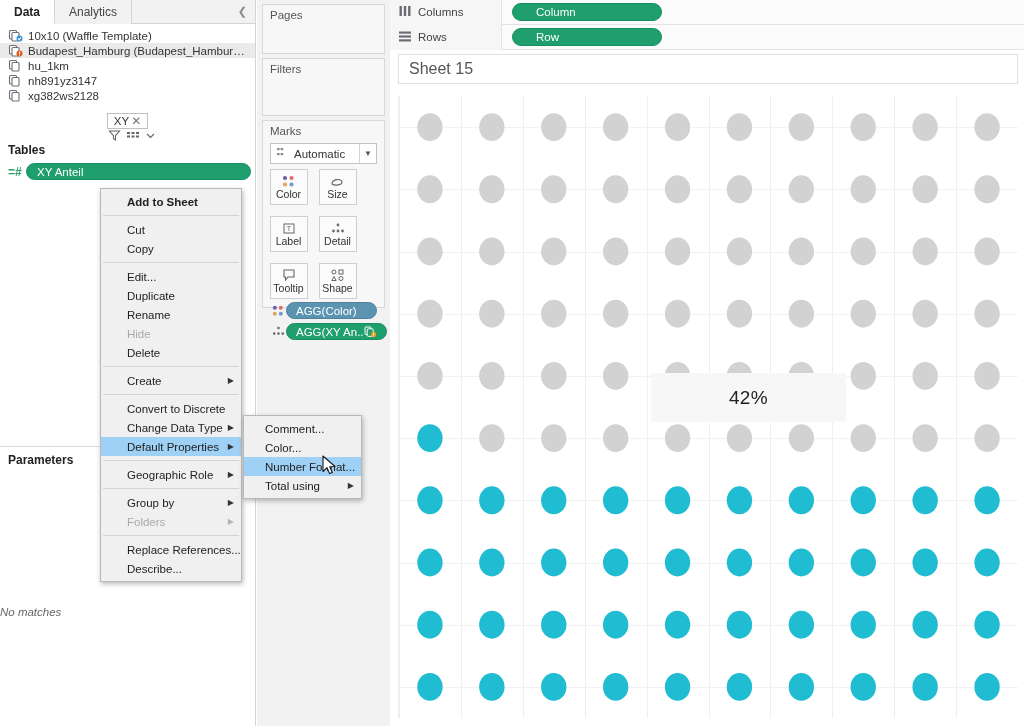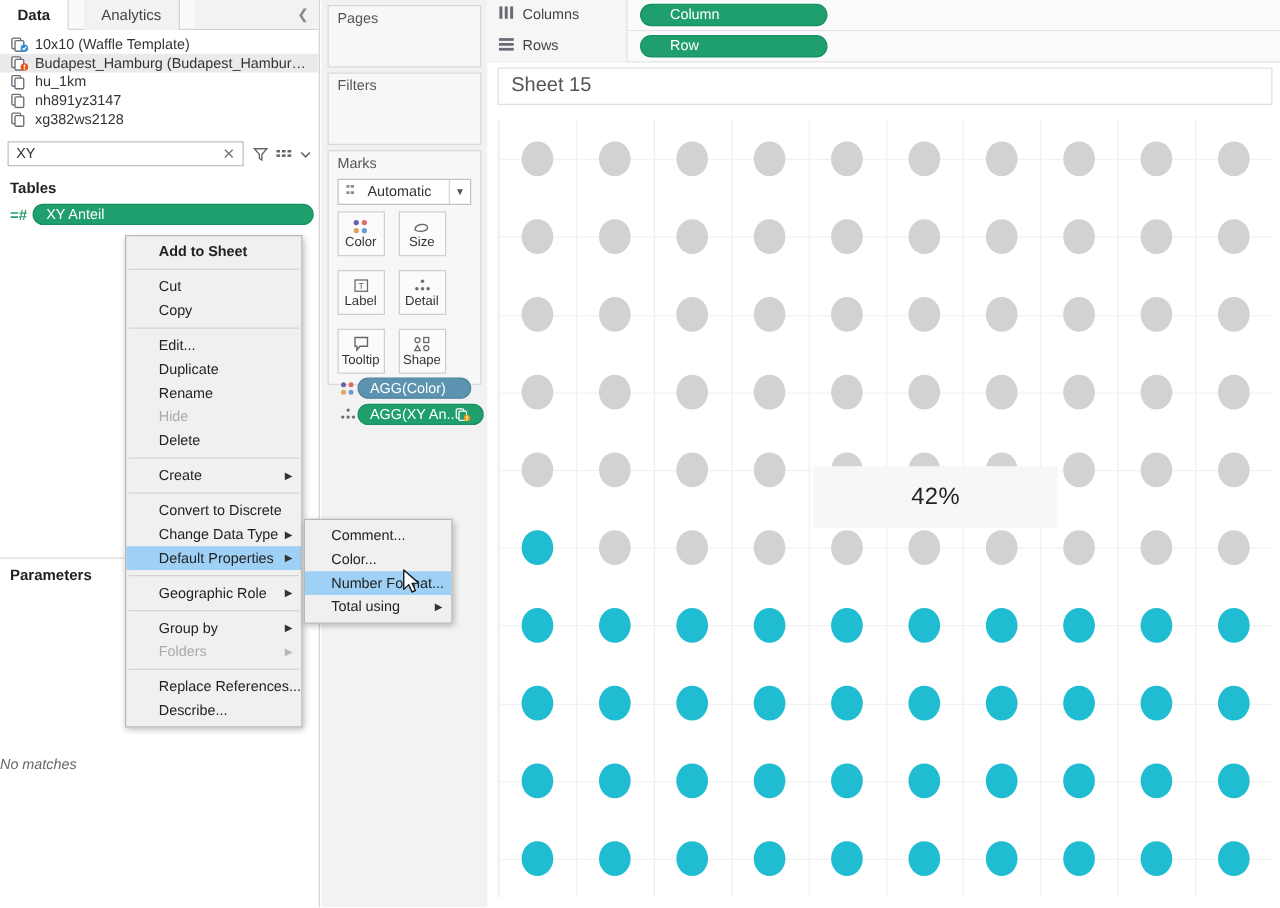--- a/index.html
+++ b/index.html
@@ -14,42 +14,41 @@
   #app { position: relative; width: 1024px; height: 726px; }
 
   
   #data-pane {
     position: absolute; left: 0; top: 0; width: 256px; height: 726px;
     background: #ffffff; border-right: 1px solid #d4d4d4;
   }
   .pane-tabs {
     display: flex; height: 24px; border-bottom: 1px solid #d4d4d4;
     background: #fafafa;
-    gap: 12px;
   }
   .pane-tab {
     display: flex; align-items: center; padding: 0 14px; height: 24px;
     font-size: 12px; color: #444; background: #f2f2f2;
     border-right: 1px solid #d4d4d4;
   }
   .pane-tab.active { background: #ffffff; font-weight: bold; color: #222; border-bottom: 1px solid #fff; }
   .pane-tab-spacer { flex: 1; background: #f2f2f2; display:flex; align-items:center; justify-content:flex-end; padding-right:8px; }
   .collapse-chevron { color: #888; font-size: 11px; }
 
   .ds-list { padding: 4px 0 2px 0; }
   .ds-item {
     display: flex; align-items: center; height: 15px; padding: 0 6px 0 8px;
     font-size: 11.5px; color: #333; white-space: nowrap; overflow: hidden;
   }
   .ds-item.selected { background: #eaeaea; }
   .ds-icon { width: 15px; height: 13px; margin-right: 5px; flex: 0 0 auto; position: relative; }
   .ds-label { overflow: hidden; text-overflow: ellipsis; }
 
   .search-row {
-    display: flex; align-items: center; margin: 8px 6px 0 6px; height: 20px;
+    display: flex; align-items: center; margin: 8px 6px 0 6px; height: 20px; flex-direction: column;
   }
   .search-box {
     flex: 1; height: 20px; border: 1px solid #c0c0c0; background: #fff;
     display: flex; align-items: center; padding: 0 4px 0 6px; font-size: 11.5px;
   }
   .search-text { flex: 1; color: #333; }
   .search-clear { color: #777; font-size: 12px; padding: 0 2px; }
   .search-icons { display: flex; align-items: center; gap: 6px; padding-left: 7px; }
   .icon-btn { color: #666; display: flex; align-items: center; }
 

